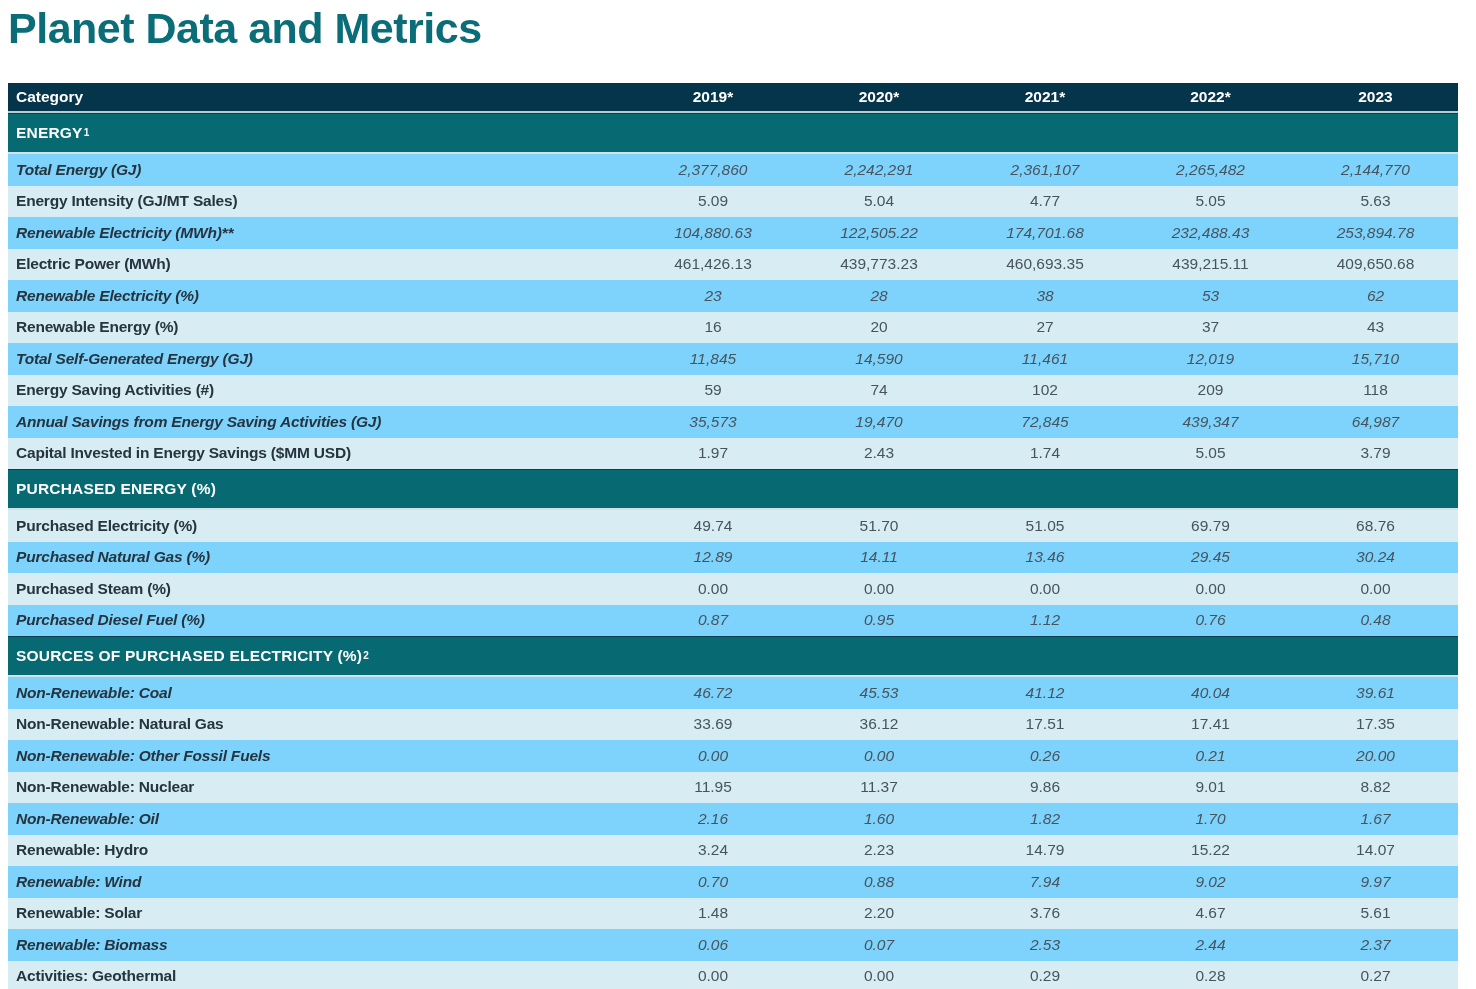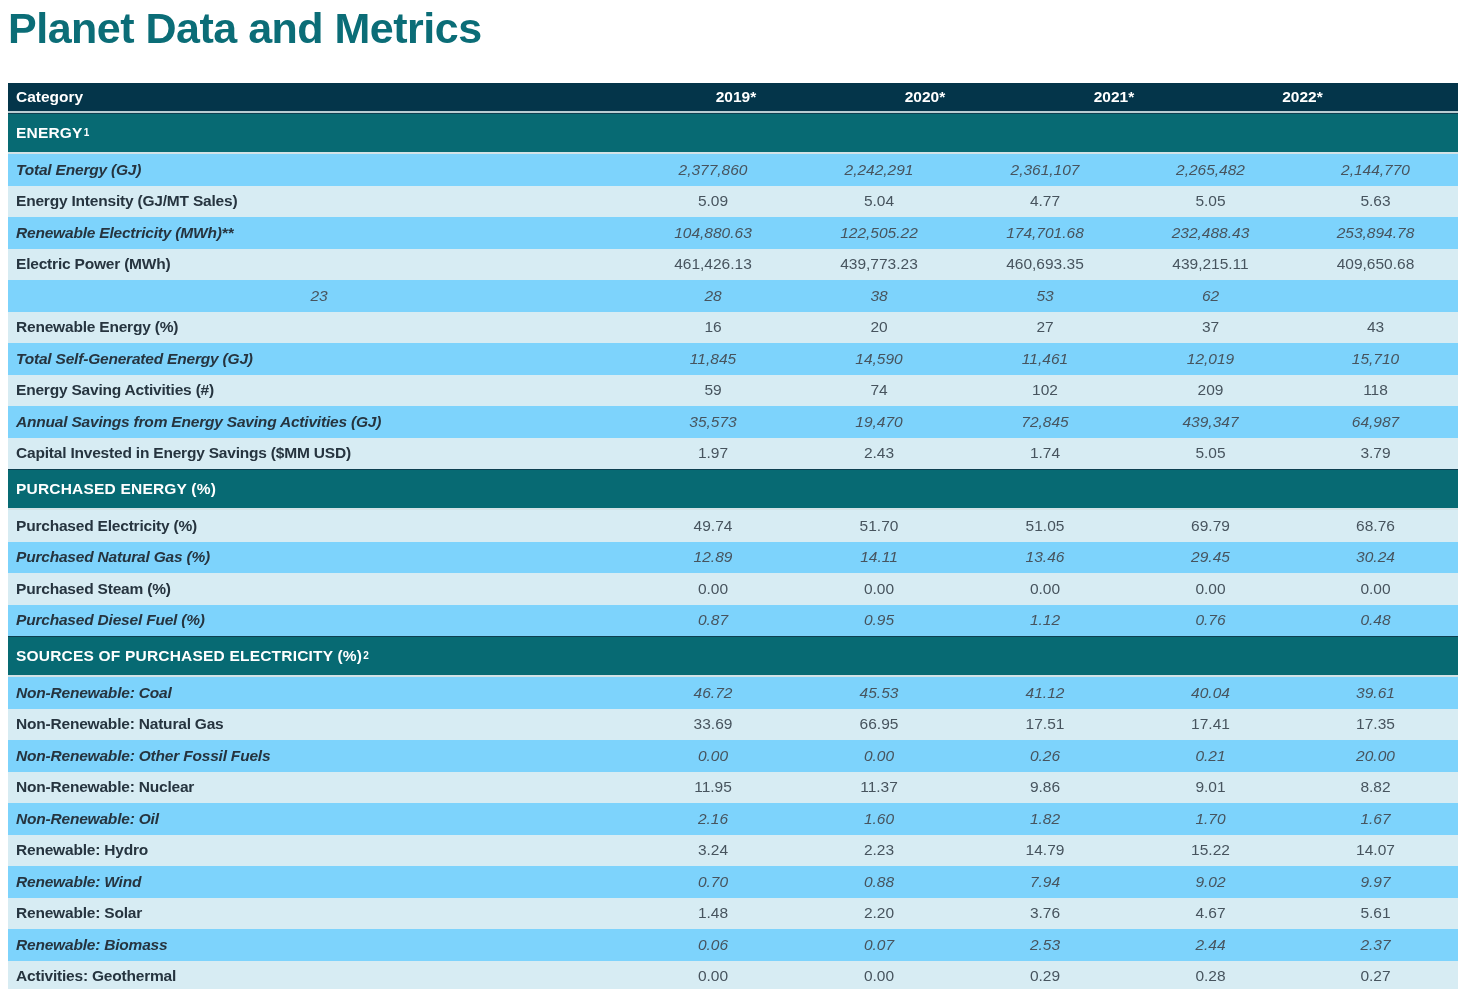--- a/index.html
+++ b/index.html
@@ -26,21 +26,20 @@
     align-items: center;
   }
   .t-row .cell { overflow: hidden; white-space: nowrap; }
   .col-header-row {
     background: #04354a;
     color: #ffffff;
     height: 30px;
     font-size: 15.5px;
     font-weight: 700;
     border-bottom: 2px solid #b9cdd2;
-    gap: 23px;
   }
   .col-header-row .cell:first-child { padding-left: 8px; text-align: left; }
   .col-header-row .cell { text-align: center; }
   .section-header-row {
     background: #076a73;
     color: #ffffff;
     height: 41px;
     font-size: 15.5px;
     font-weight: 700;
     display: flex;
@@ -116,20 +115,21 @@
     </div>
     <div class="t-row data-row shade-blue">
       <div class="cell label">Electric Power (MWh)</div>
       <div class="cell value">461,426.13</div>
       <div class="cell value">439,773.23</div>
       <div class="cell value">460,693.35</div>
       <div class="cell value">439,215.11</div>
       <div class="cell value">409,650.68</div>
     </div>
     <div class="t-row data-row shade-white">
+      <div class="cell label">Renewable Electricity (%)</div>
       <div class="cell value">23</div>
       <div class="cell value">28</div>
       <div class="cell value">38</div>
       <div class="cell value">53</div>
       <div class="cell value">62</div>
     </div>
     <div class="t-row data-row shade-blue">
       <div class="cell label">Renewable Energy (%)</div>
       <div class="cell value">16</div>
       <div class="cell value">20</div>
@@ -212,21 +212,21 @@
       <div class="cell label">Non-Renewable: Coal</div>
       <div class="cell value">46.72</div>
       <div class="cell value">45.53</div>
       <div class="cell value">41.12</div>
       <div class="cell value">40.04</div>
       <div class="cell value">39.61</div>
     </div>
     <div class="t-row data-row shade-blue">
       <div class="cell label">Non-Renewable: Natural Gas</div>
       <div class="cell value">33.69</div>
-      <div class="cell value">66.95</div>
+      <div class="cell value">36.12</div>
       <div class="cell value">17.51</div>
       <div class="cell value">17.41</div>
       <div class="cell value">17.35</div>
     </div>
     <div class="t-row data-row shade-white">
       <div class="cell label">Non-Renewable: Other Fossil Fuels</div>
       <div class="cell value">0.00</div>
       <div class="cell value">0.00</div>
       <div class="cell value">0.26</div>
       <div class="cell value">0.21</div>

